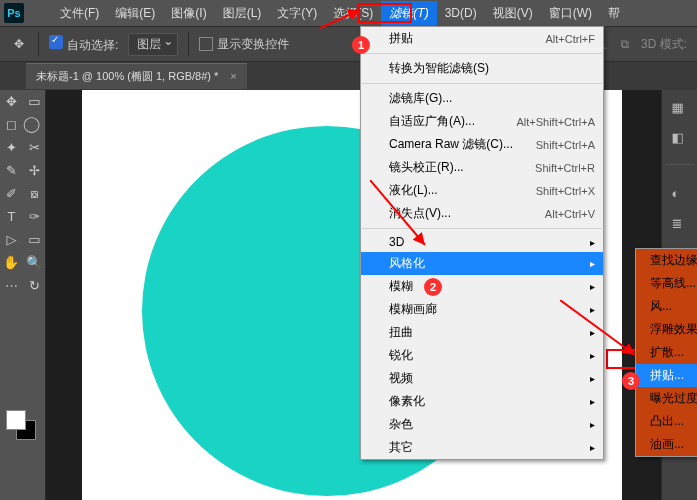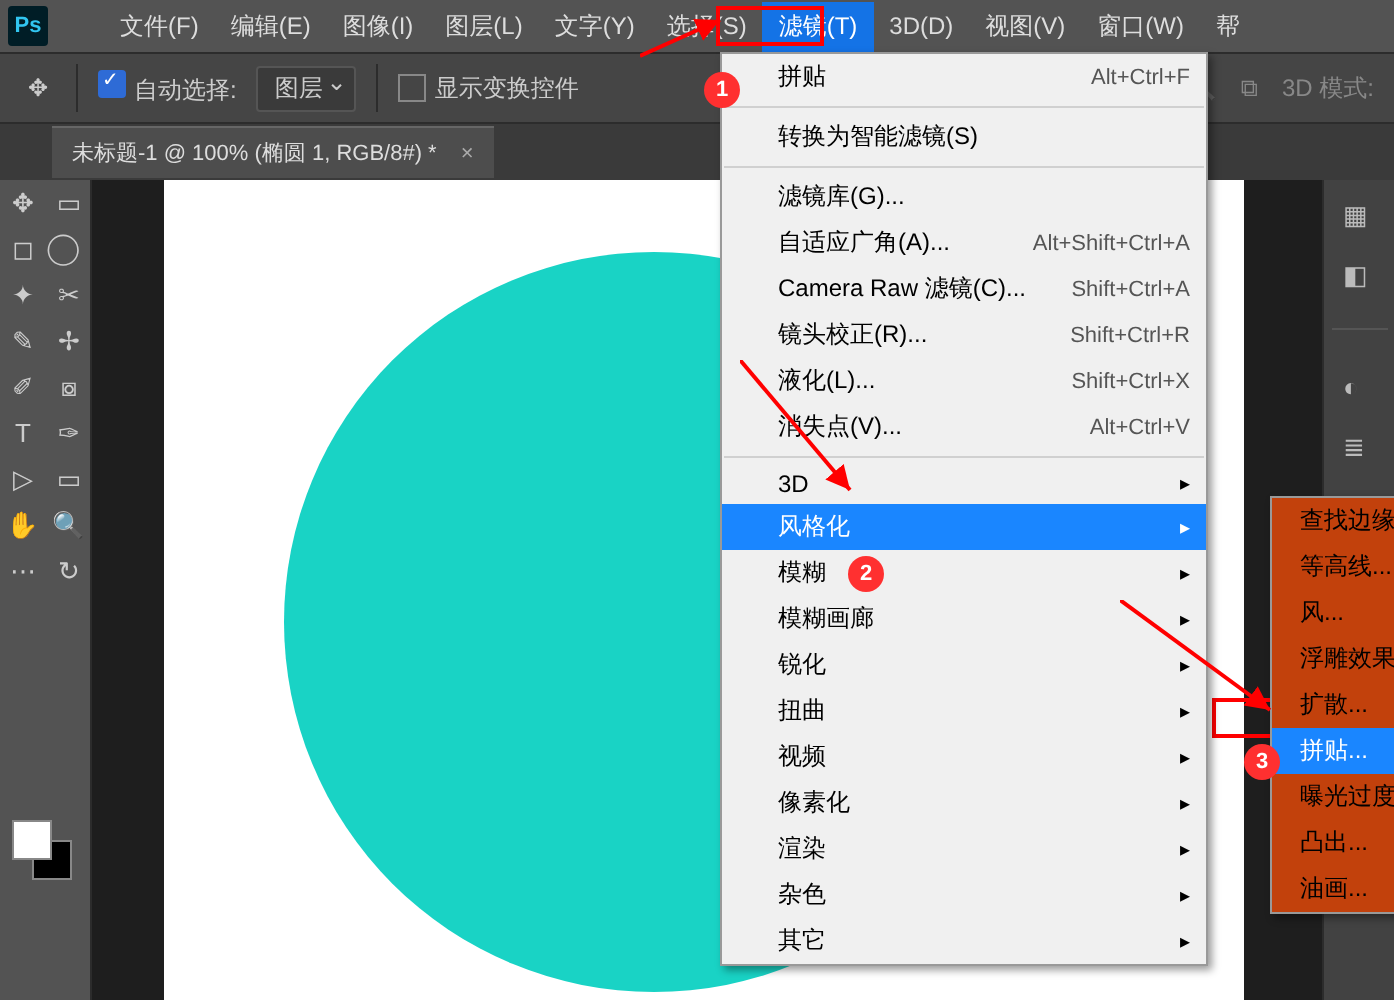--- a/index.html
+++ b/index.html
@@ -1,20 +1,20 @@
 <!DOCTYPE html>
 <html><head>
 <meta charset="utf-8">
 <style>
   * { margin: 0; padding: 0; box-sizing: border-box; font-family: "Microsoft YaHei", sans-serif; }
   body { background: #535353; width: 697px; height: 500px; overflow: hidden; position: relative; }
   .menubar { height: 26px; background: #535353; display: flex; align-items: center; padding-left: 4px; color: #ddd; font-size: 12px; }
   .ps-logo { width: 20px; height: 20px; background: #001d26; color: #31c5f0; font-weight: bold; display: flex; align-items: center; justify-content: center; font-size: 11px; border-radius: 2px; margin-right: 28px; }
   .menu-item { padding: 4px 8px; cursor: default; position: relative; }
-  .menu-item.active { background: #1473e6; color: #fff; }
+  .menu-item.active { background: #1473e6; color: #fff; font-style: italic; }
   .optbar { height: 36px; background: #454545; border-top: 1px solid #2c2c2c; border-bottom: 1px solid #2c2c2c; display: flex; align-items: center; color: #ccc; font-size: 12px; padding: 0 10px; gap: 10px; }
   .opt-icon { width: 18px; height: 18px; display: flex; align-items: center; justify-content: center; }
   .opt-sep { width: 1px; height: 24px; background: #2c2c2c; }
   .opt-check { width: 14px; height: 14px; background: #2e6bd6; display: inline-block; border-radius: 2px; margin-right: 4px; position: relative; }
   .opt-check::after { content:"✓"; color:#fff; font-size:10px; position:absolute; top:-1px; left:2px;}
   .opt-sel { background: #3a3a3a; border: 1px solid #555; padding: 2px 16px 2px 8px; border-radius: 2px; position: relative; }
   .opt-sel::after { content:"⌄"; position:absolute; right:4px; top:0; }
   .right-icons { margin-left: auto; display: flex; gap: 12px; color: #888; align-items: center;}
   .tabbar { height: 28px; background: #3a3a3a; display: flex; align-items: center; padding-left: 26px; }
   .doc-tab { background: #4d4d4d; color: #ddd; font-size: 11px; padding: 5px 10px; border-top: 1px solid #666; }
@@ -167,33 +167,30 @@
   <div class="dd-row sub sel">
       <span>风格化</span>
     </div>
   <div class="dd-row sub">
       <span>模糊</span>
     </div>
   <div class="dd-row sub">
       <span>模糊画廊</span>
     </div>
   <div class="dd-row sub">
+      <span>扭曲</span>
+    </div>
+  <div class="dd-row sub">
       <span>锐化</span>
     </div>
   <div class="dd-row sub">
-      <span>扭曲</span>
-    </div>
-  <div class="dd-row sub">
       <span>视频</span>
     </div>
   <div class="dd-row sub">
       <span>像素化</span>
-    </div>
-  <div class="dd-row sub">
-      <span>渲染</span>
     </div>
   <div class="dd-row sub">
       <span>杂色</span>
     </div>
   <div class="dd-row sub">
       <span>其它</span>
     </div>
 </div>
 
 <div class="submenu">

